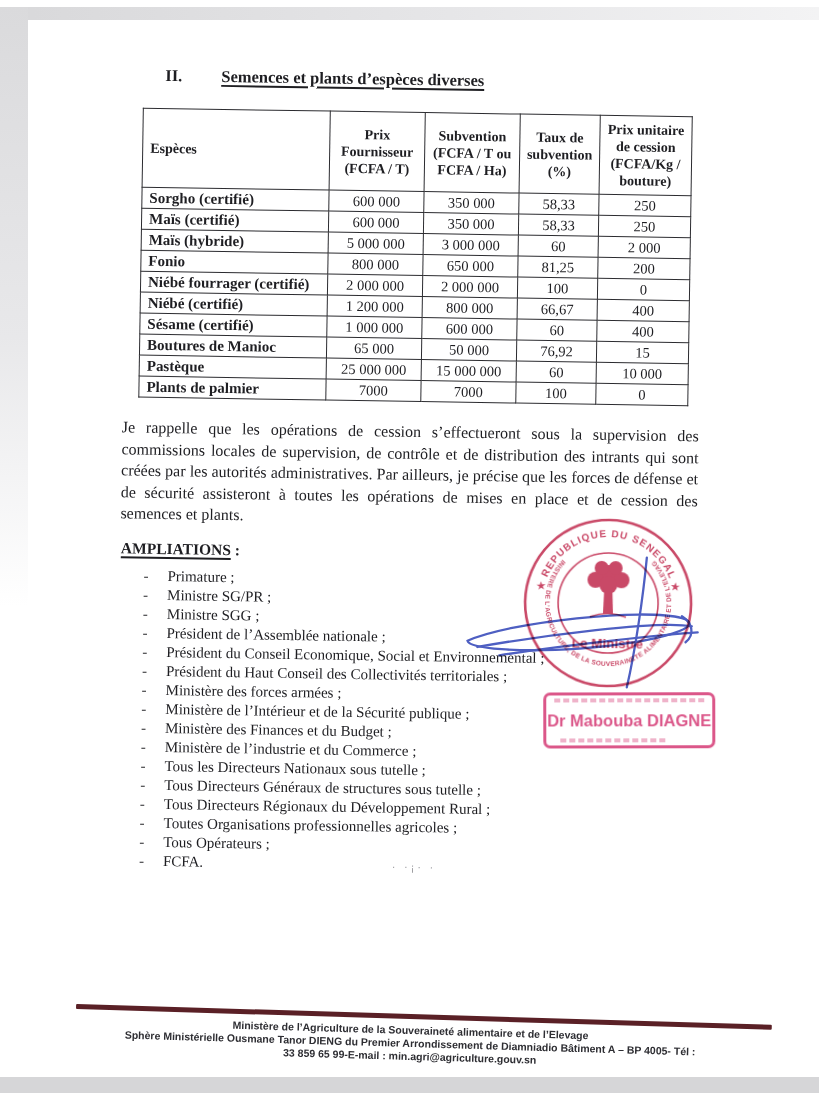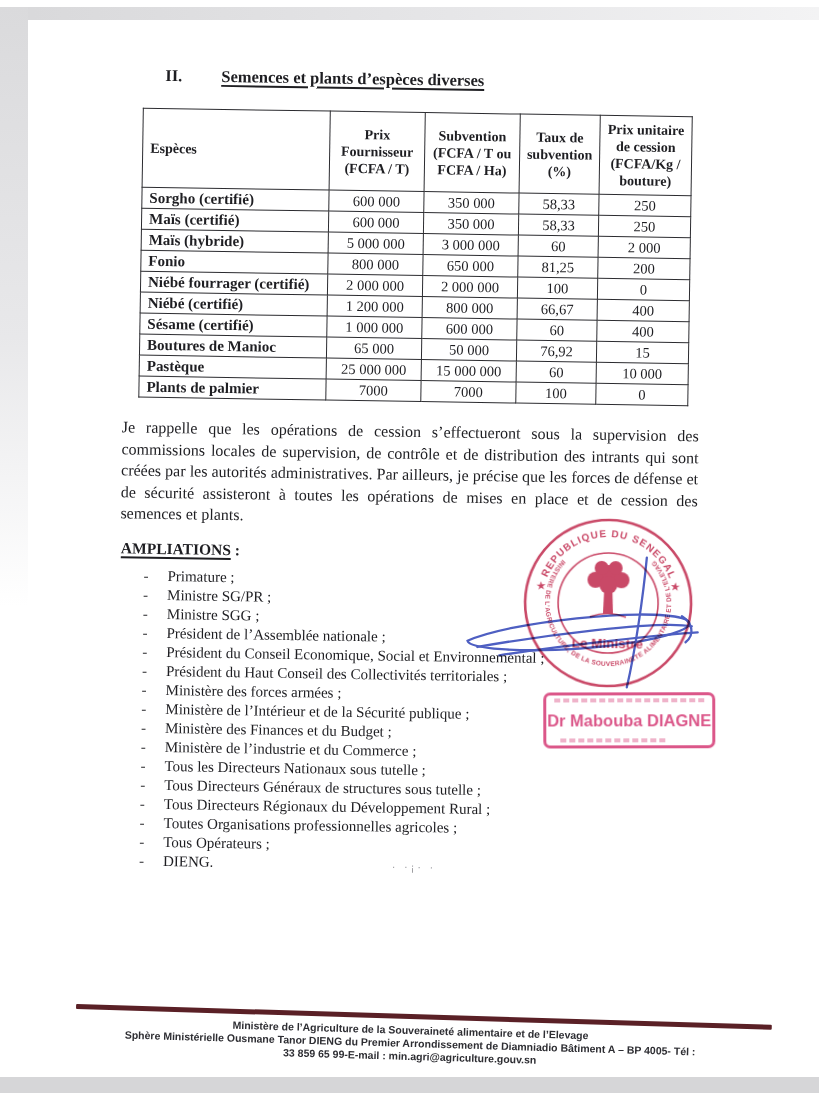--- a/index.html
+++ b/index.html
@@ -244,21 +244,21 @@
         <li>
           <span class="dash">-</span>
           <span>Toutes Organisations professionnelles agricoles ;</span>
         </li>
         <li>
           <span class="dash">-</span>
           <span>Tous Opérateurs ;</span>
         </li>
         <li>
           <span class="dash">-</span>
-          <span>DIENG.</span>
+          <span>FCFA.</span>
         </li>
       </ul>
 
     <svg class="stamp-round" viewBox="0 0 172 172">
       <defs>
         <path id="arcTop" d="M 20,86 A 66,66 0 0 1 152,86"></path>
         <path id="arcInner" d="M 41.5,41.5 A 63,63 0 1 0 130.5,41.5"></path>
       </defs>
       <circle class="stamp-stroke" cx="86" cy="86" r="83" stroke-width="2.6"></circle>
       <circle class="stamp-stroke" cx="86" cy="86" r="50" stroke-width="1.6"></circle>

